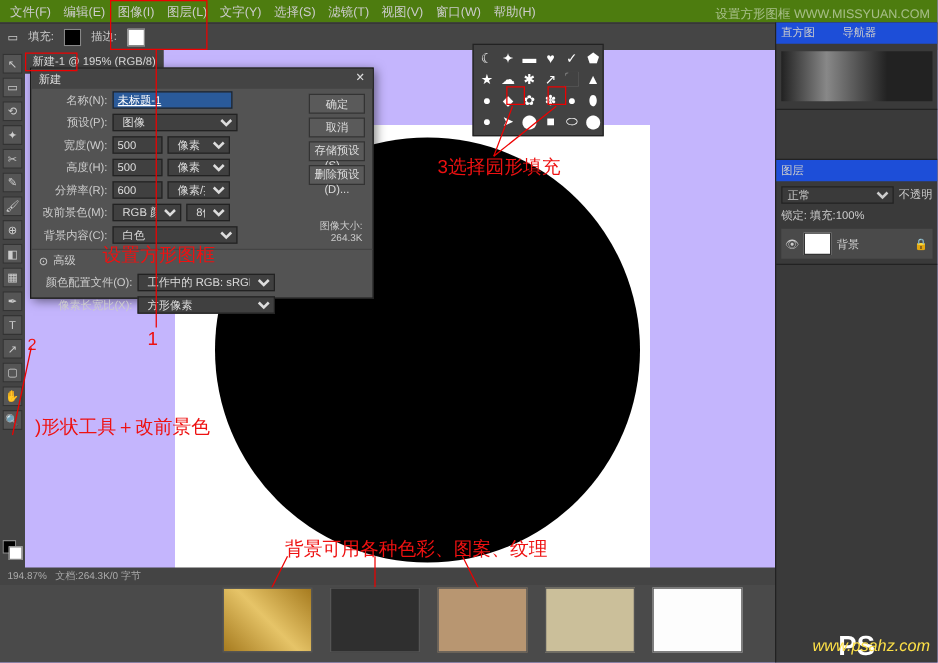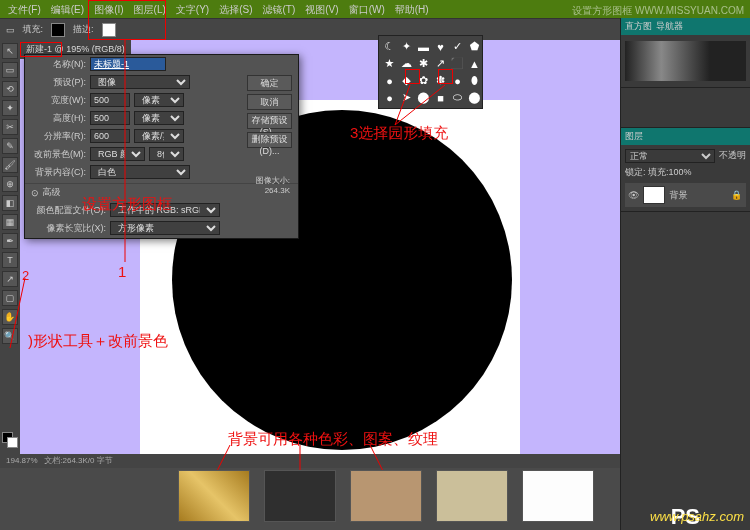--- a/index.html
+++ b/index.html
@@ -22,21 +22,21 @@
 .dialog .row{display:flex;align-items:center;padding:2px 6px;gap:4px}
 .dialog label{width:55px;text-align:right;color:#ccc;font-size:9px}
 .dialog input,.dialog select{background:#404040;border:1px solid #222;color:#ddd;font-size:9px;height:14px;padding:0 3px}
 .dialog .btns{position:absolute;right:6px;top:20px;display:flex;flex-direction:column;gap:3px}
 .dialog .btns button{width:45px;height:16px;background:#5a5a5a;border:1px solid #333;color:#ddd;font-size:9px}
 .shape-panel{position:absolute;left:378px;top:35px;width:105px;background:#424242;border:1px solid #222;padding:3px}
 .shape-grid{display:grid;grid-template-columns:repeat(6,15px);gap:2px}
 .shape-grid span{width:15px;height:15px;display:flex;align-items:center;justify-content:center;color:#fff;font-size:11px}
 .right-panel{position:absolute;right:0;top:18px;width:130px;bottom:0;background:#3a3a3a;border-left:1px solid #222}
 .rp-section{border-bottom:1px solid #222;padding:4px;font-size:9px}
-.rp-tab{background:#0f766e;padding:2px 4px;display:flex;gap:4px;font-size:9px}
+.rp-tab{background:#1d4ed8;padding:2px 4px;display:flex;gap:22px;font-size:9px}
 .layer-row{display:flex;align-items:center;gap:4px;padding:3px;background:#4a4a4a;margin-top:4px}
 .layer-thumb{width:22px;height:18px;background:#fff;border:1px solid #333}
 .statusbar{position:absolute;left:0;bottom:62px;right:130px;height:14px;background:#444;font-size:8px;padding:1px 6px;color:#aaa}
 .annot{position:absolute;color:#e11;font-size:15px;font-weight:500;pointer-events:none}
 .swatches{position:absolute;bottom:8px;left:178px;display:flex;gap:14px}
 .sw{width:72px;height:52px;border:1px solid #555}
 .watermark{position:absolute;color:rgba(255,255,255,.5);font-size:10px}
 .wm1{top:4px;right:6px}
 .wm2{bottom:6px;right:6px;font-size:13px;color:#fde047;font-style:italic}
 .ps-logo{position:absolute;bottom:0;right:50px;font-size:22px;color:#fff;font-weight:bold}
@@ -94,29 +94,33 @@
 </div>
 
 <div class="workspace">
   <div style="padding:3px 6px;font-size:9px;color:#ddd;background:#444;width:fit-content">新建-1 @ 195% (RGB/8)</div>
   <div class="canvas">
     <div class="circle"></div>
   </div>
 </div>
 
 <div class="dialog">
+  <div class="title">
+      <span>新建</span>
+      <span>✕</span>
+    </div>
   <div class="btns">
     <button>确定</button>
     <button>取消</button>
     <button>存储预设(S)...</button>
     <button>删除预设(D)...</button>
   </div>
   <div class="row">
       <label>名称(N):</label>
-      <input style="width: 76px; background: rgb(42, 90, 154); color: rgb(255, 255, 255); text-decoration: underline;" value="未标题-1">
+      <input style="width: 96px; background: rgb(42, 90, 154); color: rgb(255, 255, 255); text-decoration: underline;" value="未标题-1">
     </div>
   <div class="row">
       <label>预设(P):</label>
       <select style="width:100px"><option>图像</option></select>
     </div>
   <div class="row">
       <label>宽度(W):</label>
       <input style="width: 40px;" value="500">
       <select style="width:50px"><option>像素</option></select>
     </div>

